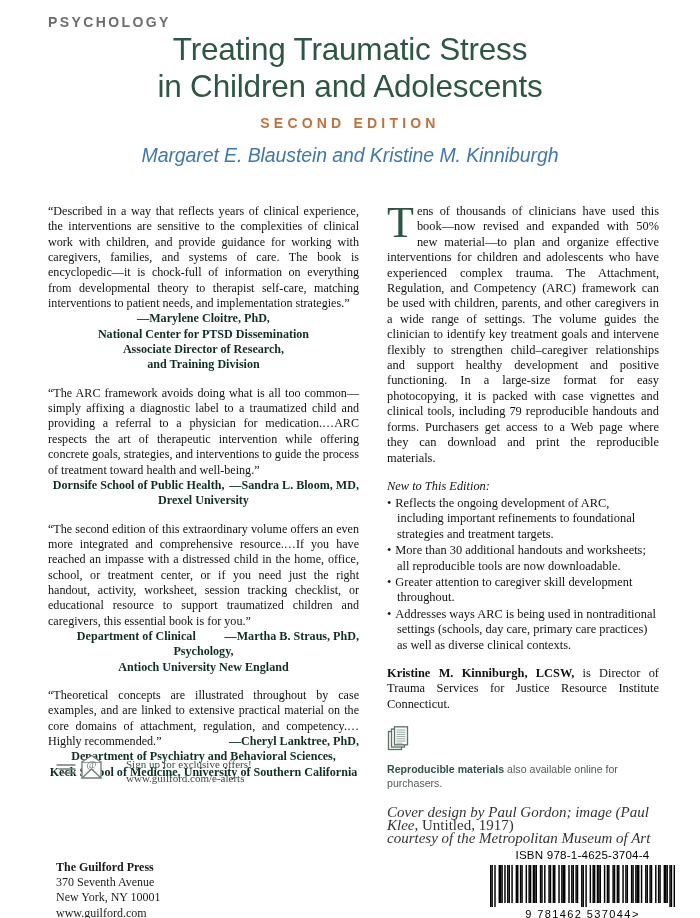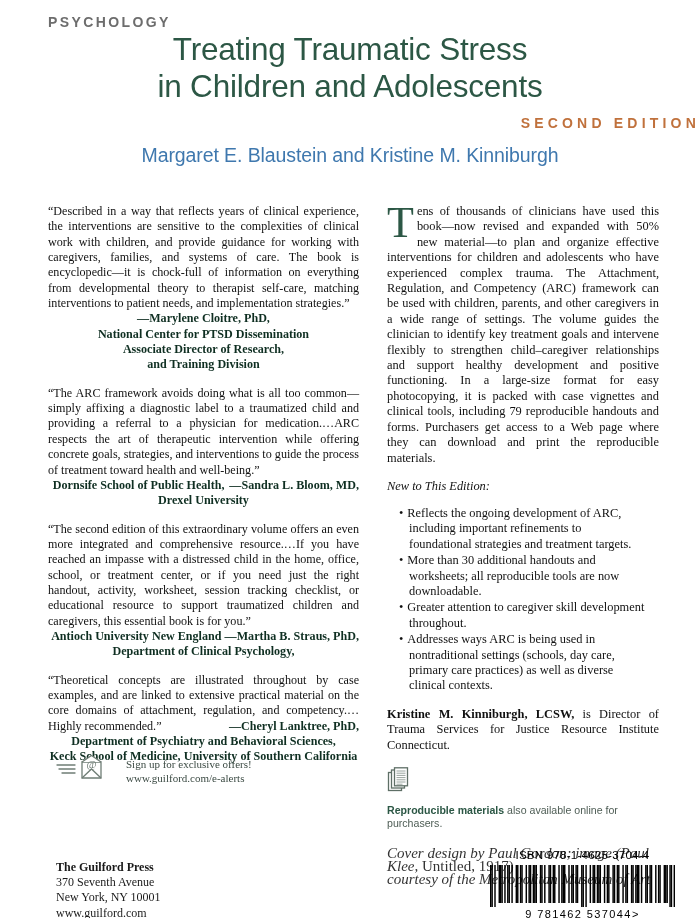--- a/index.html
+++ b/index.html
@@ -49,29 +49,29 @@
     color: #2c5745;
     letter-spacing: -0.2px;
   }
   .edition {
     margin-top: 10px;
     font-family: "Liberation Sans", sans-serif;
     font-size: 14px;
     font-weight: 700;
     letter-spacing: 4.2px;
     color: #c0713c;
-    text-align: right;
   }
   .authors {
     margin-top: 13px;
     font-family: "Liberation Sans", sans-serif;
     font-size: 19.5px;
     font-weight: 400;
     color: #3f78ae;
     letter-spacing: -0.1px;
+    font-style: italic;
   }
 
   
   .columns {
     position: absolute;
     left: 0;
     top: 204px;
     width: 700px;
   }
   .col-left {
@@ -124,21 +124,21 @@
     color: #2c5745;
     font-weight: 400;
   }
   .newto {
     font-style: italic;
     font-size: 12.4px;
     margin: 13px 0 2px 0;
     color: #111;
   }
   ul.newlist {
-    margin: 12px;
+    margin: 0;
     padding: 0;
     list-style: none;
   }
   ul.newlist li {
     font-size: 12.4px;
     line-height: 15.4px;
     padding-left: 10px;
     text-indent: -10px;
     margin-bottom: 1px;
     color: #111;
@@ -262,22 +262,22 @@
         <span class="attrib">and Training Division</span>
       </div>
 
       <div class="blurb">
         <p><span>“The ARC framework avoids doing what is all too common—simply affixing a diagnostic label to a traumatized child and providing a referral to a physician for medication.…ARC respects the art of therapeutic intervention while offering concrete goals, strategies, and interventions to guide the process of treatment toward health and well-being.”</span><span class="attrib-inline" style="float:right">—Sandra L. Bloom, MD,</span></p>
         <span class="attrib">Dornsife School of Public Health, Drexel University</span>
       </div>
 
       <div class="blurb">
         <p><span>“The second edition of this extraordinary volume offers an even more integrated and comprehensive resource.…If you have reached an impasse with a distressed child in the home, office, school, or treatment center, or if you need just the right handout, activity, worksheet, session tracking checklist, or educational resource to support traumatized children and caregivers, this essential book is for you.”</span><span class="attrib-inline" style="float:right">—Martha B. Straus, PhD,</span></p>
+        <span class="attrib">Department of Clinical Psychology,</span>
         <span class="attrib">Antioch University New England</span>
-        <span class="attrib">Department of Clinical Psychology,</span>
       </div>
 
       <div class="blurb">
         <p><span>“Theoretical concepts are illustrated throughout by case examples, and are linked to extensive practical material on the core domains of attachment, regulation, and competency.…Highly recommended.”</span><span class="attrib-inline" style="float:right">—Cheryl Lanktree, PhD,</span></p>
         <span class="attrib">Department of Psychiatry and Behavioral Sciences,</span>
         <span class="attrib">Keck School of Medicine, University of Southern California</span>
       </div>
 
     </div>
 

